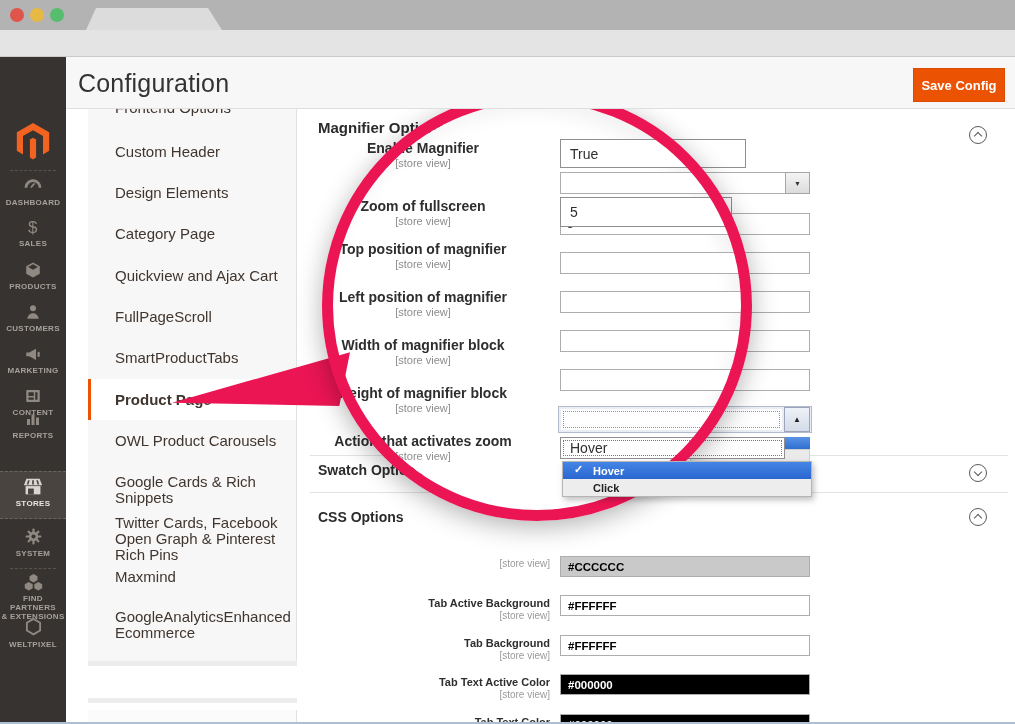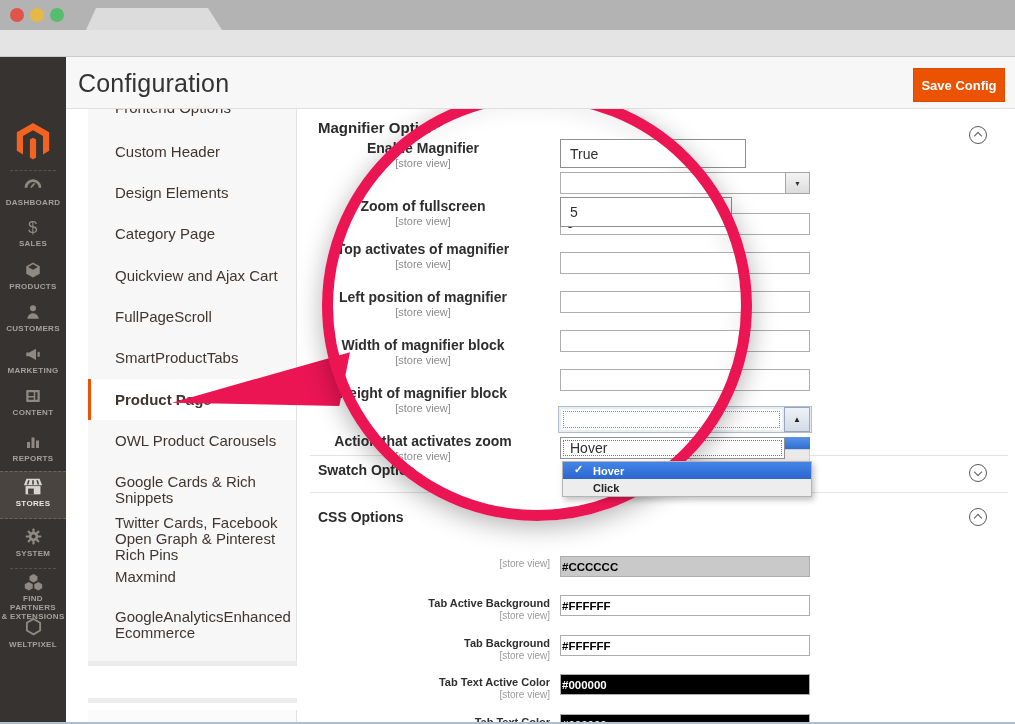--- a/index.html
+++ b/index.html
@@ -102,21 +102,21 @@
             display:flex; align-items:center; padding-left:30px; cursor:pointer; }
   .dd-opt.sel { background:linear-gradient(#4485e7,#2a66cf); color:#fff; }
   .dd-opt.plain { background:#ededed; color:#222; }
   .dd-check { position:absolute; left:11px; top:1px; font-size:11px; }
 
   
   .css-label { width:250px; left:300px; text-align:right; z-index:1; }
   .css-label .lbl { font-size:11px; font-weight:bold; color:#2e2e2e; line-height:13px; }
   .css-label .scope { font-size:10px; color:#9a9a9a; line-height:12px; }
   .css-input { left:560px; width:250px; height:21px; border:1px solid #adadad; z-index:1;
-               font-size:11.5px; font-weight:bold; padding:0 1px; }
+               font-size:11.5px; font-weight:bold; padding:0 7px; }
   .sw-gray { background:#c9c9c9; color:#000; }
   .sw-white { background:#fff; color:#000; }
   .sw-black { background:#000; color:#fff; }
 
   .bottom-edge { left:0; top:722px; width:1015px; height:2px; background:#aebfd2; z-index:7; }
 </style>
 </head>
 <body>
 
 <div class="page">
@@ -206,21 +206,21 @@
 
   <div class="abs mag-label" style="top:140px">
     <div class="lbl">Enable Magnifier</div>
       <div class="scope">[store view]</div>
   </div>
   <div class="abs mag-label" style="top:198px">
     <div class="lbl">Zoom of fullscreen</div>
       <div class="scope">[store view]</div>
   </div>
   <div class="abs mag-label" style="top:241px">
-    <div class="lbl">Top activates of magnifier</div>
+    <div class="lbl">Top position of magnifier</div>
       <div class="scope">[store view]</div>
   </div>
   <div class="abs mag-label" style="top:289px">
     <div class="lbl">Left position of magnifier</div>
       <div class="scope">[store view]</div>
   </div>
   <div class="abs mag-label" style="top:337px">
     <div class="lbl">Width of magnifier block</div>
       <div class="scope">[store view]</div>
   </div>
@@ -317,21 +317,21 @@
     </div>
     <div class="sb-item" style="top:330px">
       <svg width="18" height="18" viewBox="0 0 24 24">
           <rect fill="#8f8981" x="3" y="4" width="18" height="16" rx="1"></rect>
           <rect fill="#373330" x="6" y="7" width="7" height="5"></rect>
           <rect fill="#373330" x="15" y="7" width="3" height="10"></rect>
           <rect fill="#373330" x="6" y="14" width="7" height="3"></rect>
         </svg>
       <span>CONTENT</span>
     </div>
-    <div class="sb-item" style="top:376px">
+    <div class="sb-item" style="top:353px">
       <svg width="18" height="18" viewBox="0 0 24 24">
           <rect fill="#8f8981" x="4" y="12" width="4" height="8"></rect>
           <rect fill="#8f8981" x="10" y="6" width="4" height="14"></rect>
           <rect fill="#8f8981" x="16" y="10" width="4" height="10"></rect>
         </svg>
       <span>REPORTS</span>
     </div>
     <div class="sb-item" style="top:420px; color:#e8e6e4;">
       <svg width="20" height="19" viewBox="0 0 24 23">
           <path fill="#d9d6d2" d="M4 2h16l3 8H1l3-8z"></path>

